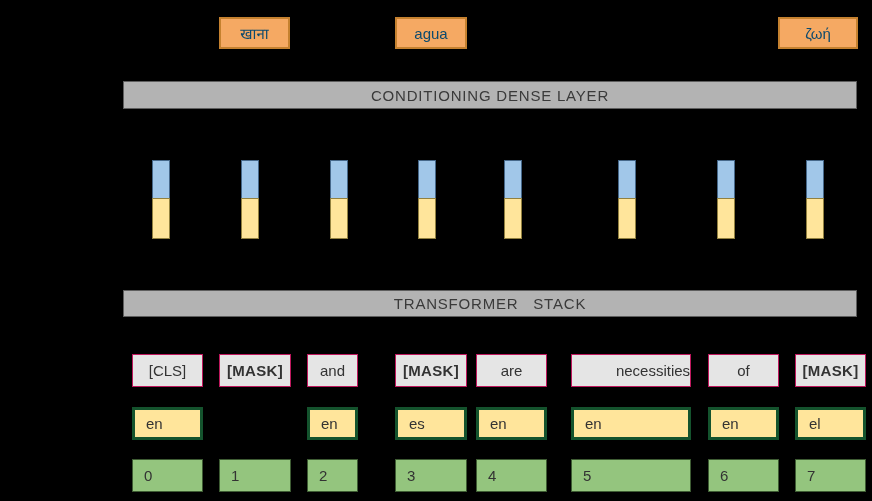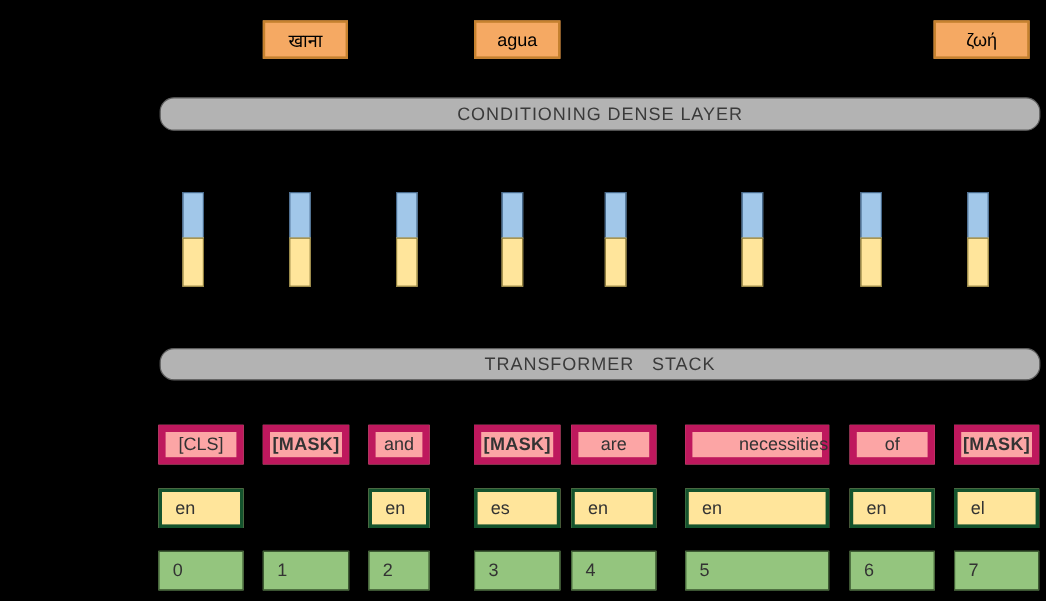--- a/index.html
+++ b/index.html
@@ -20,30 +20,30 @@
 
   
   .word-box {
     height: 32px;
     background: #F5A963;
     border: 2px solid #C5812F;
     display: flex;
     align-items: center;
     justify-content: center;
     font-size: 15px;
-    color: #000000;
+    color: #0c4a6e;
   }
 
   
   .layer-bar {
-    left: 133px;
+    left: 123px;
     width: 734px;
     background: #B3B3B3;
     border: 1.5px solid #5E5E5E;
-    border-radius: 12px;
+    border-radius: 0;
     display: flex;
     align-items: center;
     justify-content: center;
     font-size: 15px;
     letter-spacing: 0.8px;
     color: #3a3a3a;
     white-space: pre;
   }
 
   
@@ -63,21 +63,21 @@
   }
 
   
   .cell {
     height: 33px;
     display: flex;
     align-items: center;
     font-size: 15px;
     color: #333333;
   }
-  .cell.blue   { background: #fca5a5; border: 6px solid #be185d; justify-content: center; }
+  .cell.blue   { background: #e5e5e5; border: 1px solid #be185d; justify-content: center; }
   .cell.yellow { background: #FFE59B; border: 3px solid #14532d; padding-left: 11px; }
   .cell.green  { background: #94C57E; border: 1px solid #3E5C33; padding-left: 11px; }
   .cell.mask   { font-size: 15px; letter-spacing: 0.3px; font-weight: bold; }
 
   .row-token { top: 354px; }
   .row-lang  { top: 407px; }
   .row-pos   { top: 459px; }
 
   
   .c0 { left: 132px; width: 71px; }

